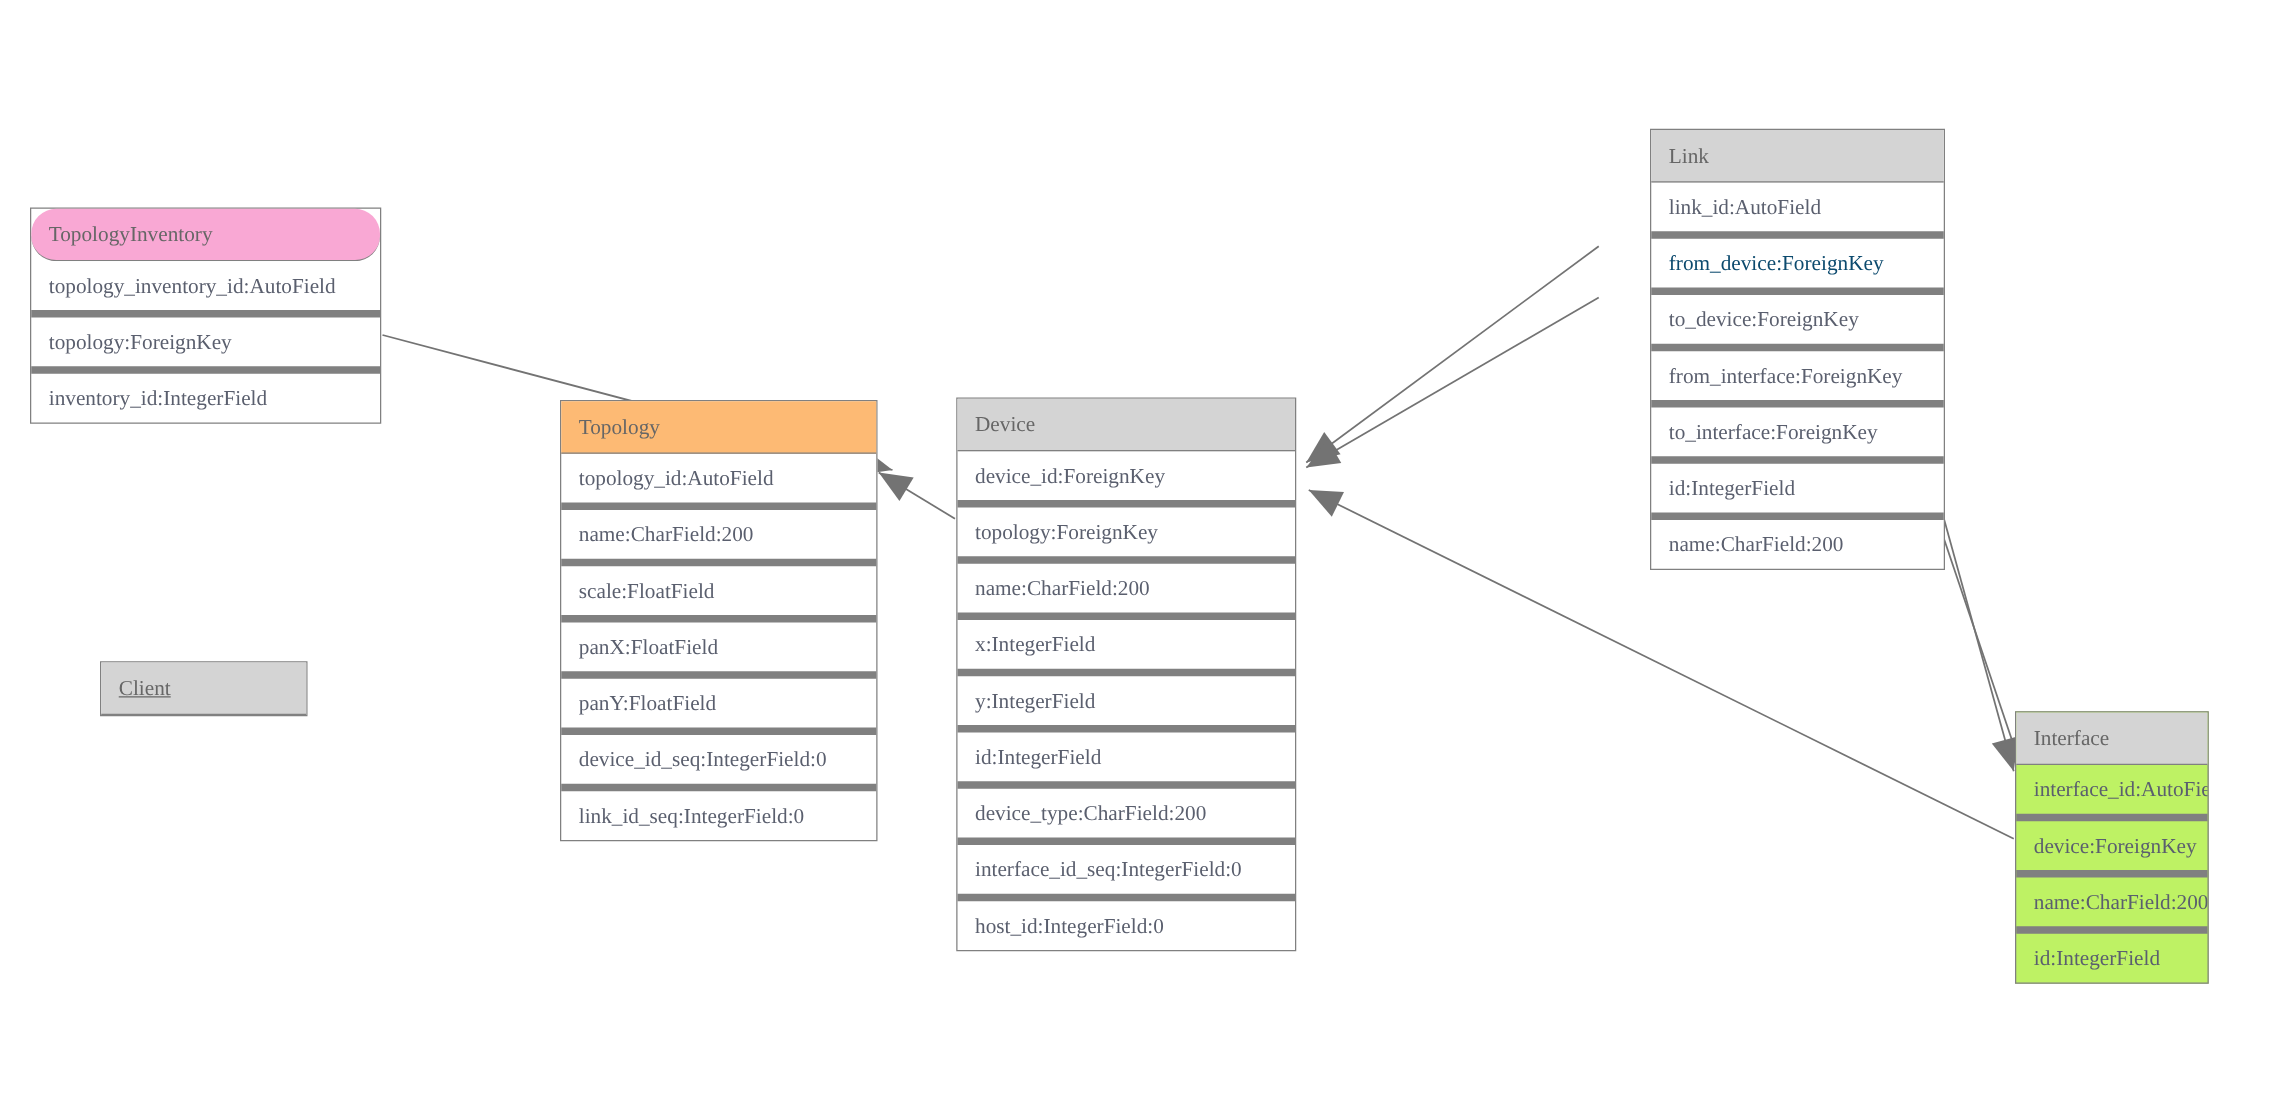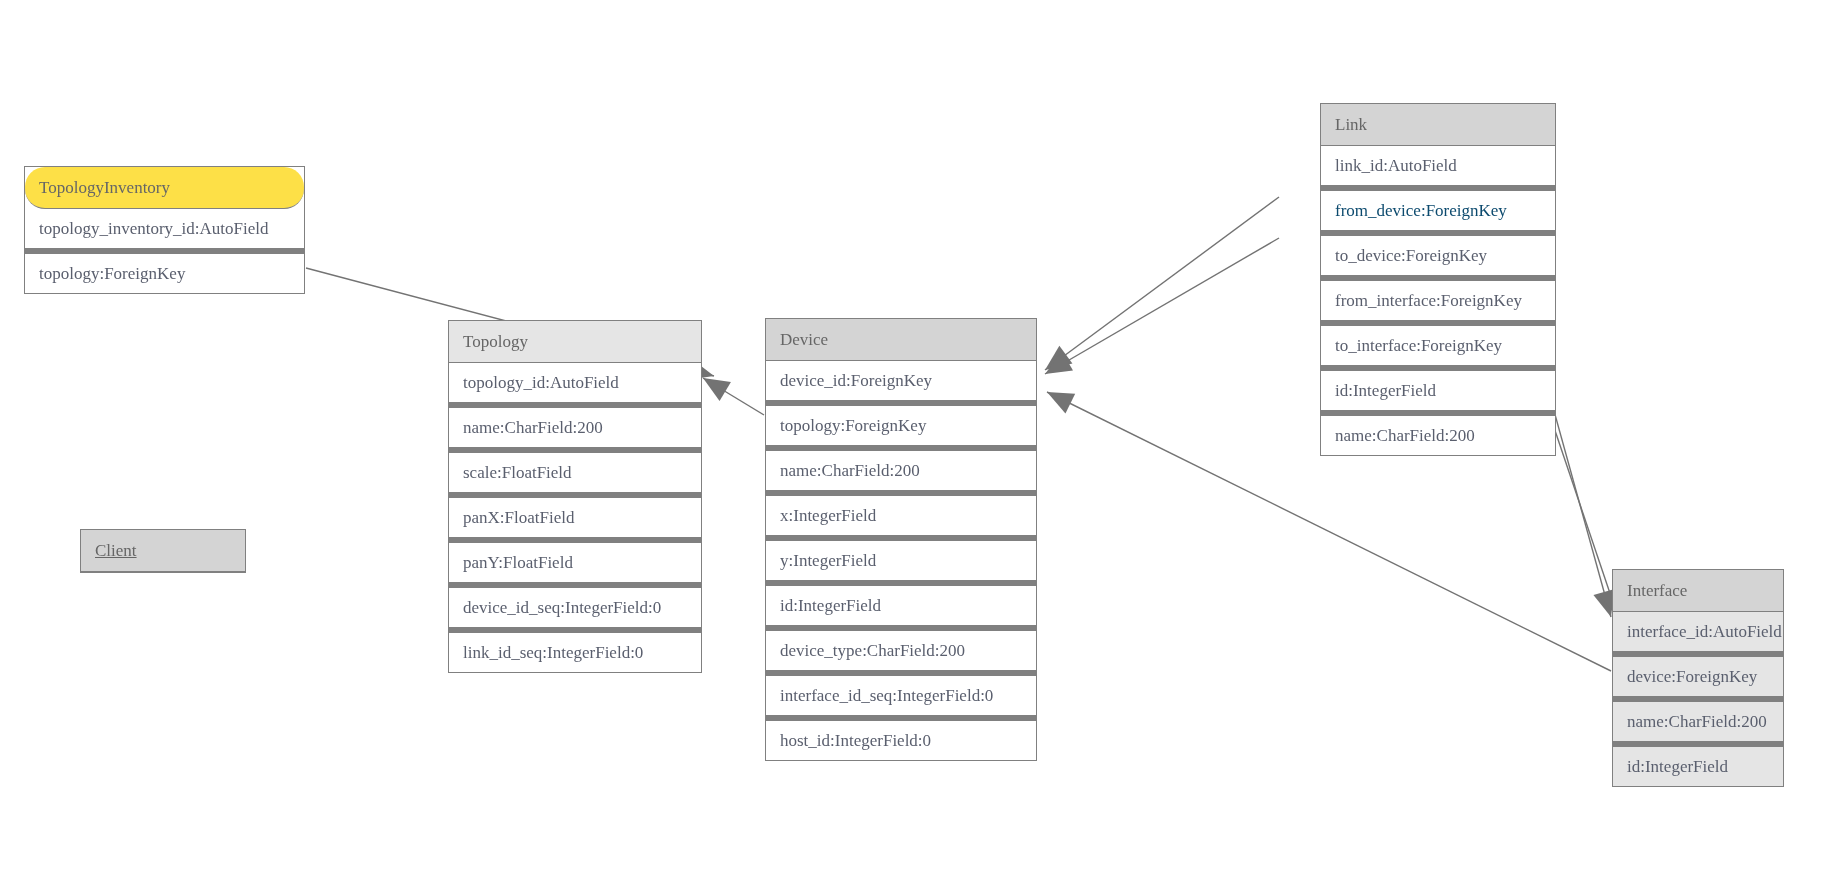--- a/index.html
+++ b/index.html
@@ -78,26 +78,27 @@
         <path d="M 1517,277 L 1611,617" fill="none" stroke="#737373" stroke-width="1.4"></path>
         <polygon points="0,0 -26,-11 -26,11" fill="#737373" transform="translate(1611,617) rotate(74.5)"></polygon>
       </g>
       <g>
         <path d="M 1517,318 L 1618,617" fill="none" stroke="#737373" stroke-width="1.4"></path>
         <polygon points="0,0 -26,-11 -26,11" fill="#737373" transform="translate(1618,617) rotate(71.3)"></polygon>
       </g>
     </svg>
 
 <div class="entity" style="left: 24px; top: 166px; width: 281px; border-color: rgb(128, 128, 128); background: rgb(255, 255, 255);">
-      <div class="entity-header" style="background: #fde047; border-bottom-color: rgb(128, 128, 128); border-radius: 20px;">TopologyInventory</div>
+      <div class="entity-header" style="background: #f9a8d4; border-bottom-color: rgb(128, 128, 128); border-radius: 20px;">TopologyInventory</div>
       <div class="entity-row" style="border-bottom-color: rgb(128, 128, 128); color: rgb(90, 95, 110); font-family: Liberation Serif, serif;">topology_inventory_id:AutoField</div>
       <div class="entity-row" style="border-bottom-color: rgb(128, 128, 128); color: rgb(90, 95, 110);">topology:ForeignKey</div>
+      <div class="entity-row" style="border-bottom-color: rgb(128, 128, 128); color: rgb(90, 95, 110);">inventory_id:IntegerField</div>
     </div>
     <div class="entity" style="left: 448px; top: 320px; width: 254px; border-color: rgb(128, 128, 128); background: rgb(255, 255, 255);">
-      <div class="entity-header" style="background: #e5e5e5; border-bottom-color: rgb(128, 128, 128);">Topology</div>
+      <div class="entity-header" style="background: #fdba74; border-bottom-color: rgb(128, 128, 128);">Topology</div>
       <div class="entity-row" style="border-bottom-color: rgb(128, 128, 128); color: rgb(90, 95, 110);">topology_id:AutoField</div>
       <div class="entity-row" style="border-bottom-color: rgb(128, 128, 128); color: rgb(90, 95, 110);">name:CharField:200</div>
       <div class="entity-row" style="border-bottom-color: rgb(128, 128, 128); color: rgb(90, 95, 110);">scale:FloatField</div>
       <div class="entity-row" style="border-bottom-color: rgb(128, 128, 128); color: rgb(90, 95, 110);">panX:FloatField</div>
       <div class="entity-row" style="border-bottom-color: rgb(128, 128, 128); color: rgb(90, 95, 110);">panY:FloatField</div>
       <div class="entity-row" style="border-bottom-color: rgb(128, 128, 128); color: rgb(90, 95, 110); font-family: Liberation Serif, serif;">device_id_seq:IntegerField:0</div>
       <div class="entity-row" style="border-bottom-color: rgb(128, 128, 128); color: rgb(90, 95, 110);">link_id_seq:IntegerField:0</div>
     </div>
     <div class="entity" style="left: 80px; top: 529px; width: 166px; border-color: rgb(128, 128, 128); background: rgb(255, 255, 255);">
       <div class="entity-header" style="background: rgb(212, 212, 212); border-bottom-color: rgb(128, 128, 128); text-decoration: underline;">Client</div>
@@ -117,20 +118,20 @@
     <div class="entity" style="left: 1320px; top: 103px; width: 236px; border-color: rgb(128, 128, 128); background: rgb(255, 255, 255);">
       <div class="entity-header" style="background: rgb(212, 212, 212); border-bottom-color: rgb(128, 128, 128);">Link</div>
       <div class="entity-row" style="border-bottom-color: rgb(128, 128, 128); color: rgb(90, 95, 110);">link_id:AutoField</div>
       <div class="entity-row" style="border-bottom-color: rgb(128, 128, 128); color: #0c4a6e;">from_device:ForeignKey</div>
       <div class="entity-row" style="border-bottom-color: rgb(128, 128, 128); color: rgb(90, 95, 110);">to_device:ForeignKey</div>
       <div class="entity-row" style="border-bottom-color: rgb(128, 128, 128); color: rgb(90, 95, 110);">from_interface:ForeignKey</div>
       <div class="entity-row" style="border-bottom-color: rgb(128, 128, 128); color: rgb(90, 95, 110);">to_interface:ForeignKey</div>
       <div class="entity-row" style="border-bottom-color: rgb(128, 128, 128); color: rgb(90, 95, 110);">id:IntegerField</div>
       <div class="entity-row" style="border-bottom-color: rgb(128, 128, 128); color: rgb(90, 95, 110);">name:CharField:200</div>
     </div>
-    <div class="entity" style="left: 1612px; top: 569px; width: 172px; border-color: rgb(128, 128, 128); background: #e5e5e5;">
+    <div class="entity" style="left: 1612px; top: 569px; width: 155px; border-color: rgb(128, 128, 128); background: #bef264;">
       <div class="entity-header" style="background: rgb(212, 212, 212); border-bottom-color: rgb(128, 128, 128);">Interface</div>
       <div class="entity-row" style="border-bottom-color: rgb(128, 128, 128); color: rgb(90, 95, 110);">interface_id:AutoField</div>
       <div class="entity-row" style="border-bottom-color: rgb(128, 128, 128); color: rgb(90, 95, 110);">device:ForeignKey</div>
       <div class="entity-row" style="border-bottom-color: rgb(128, 128, 128); color: rgb(90, 95, 110);">name:CharField:200</div>
       <div class="entity-row" style="border-bottom-color: rgb(128, 128, 128); color: rgb(90, 95, 110);">id:IntegerField</div>
     </div>
   </div>
 
 </body></html>

